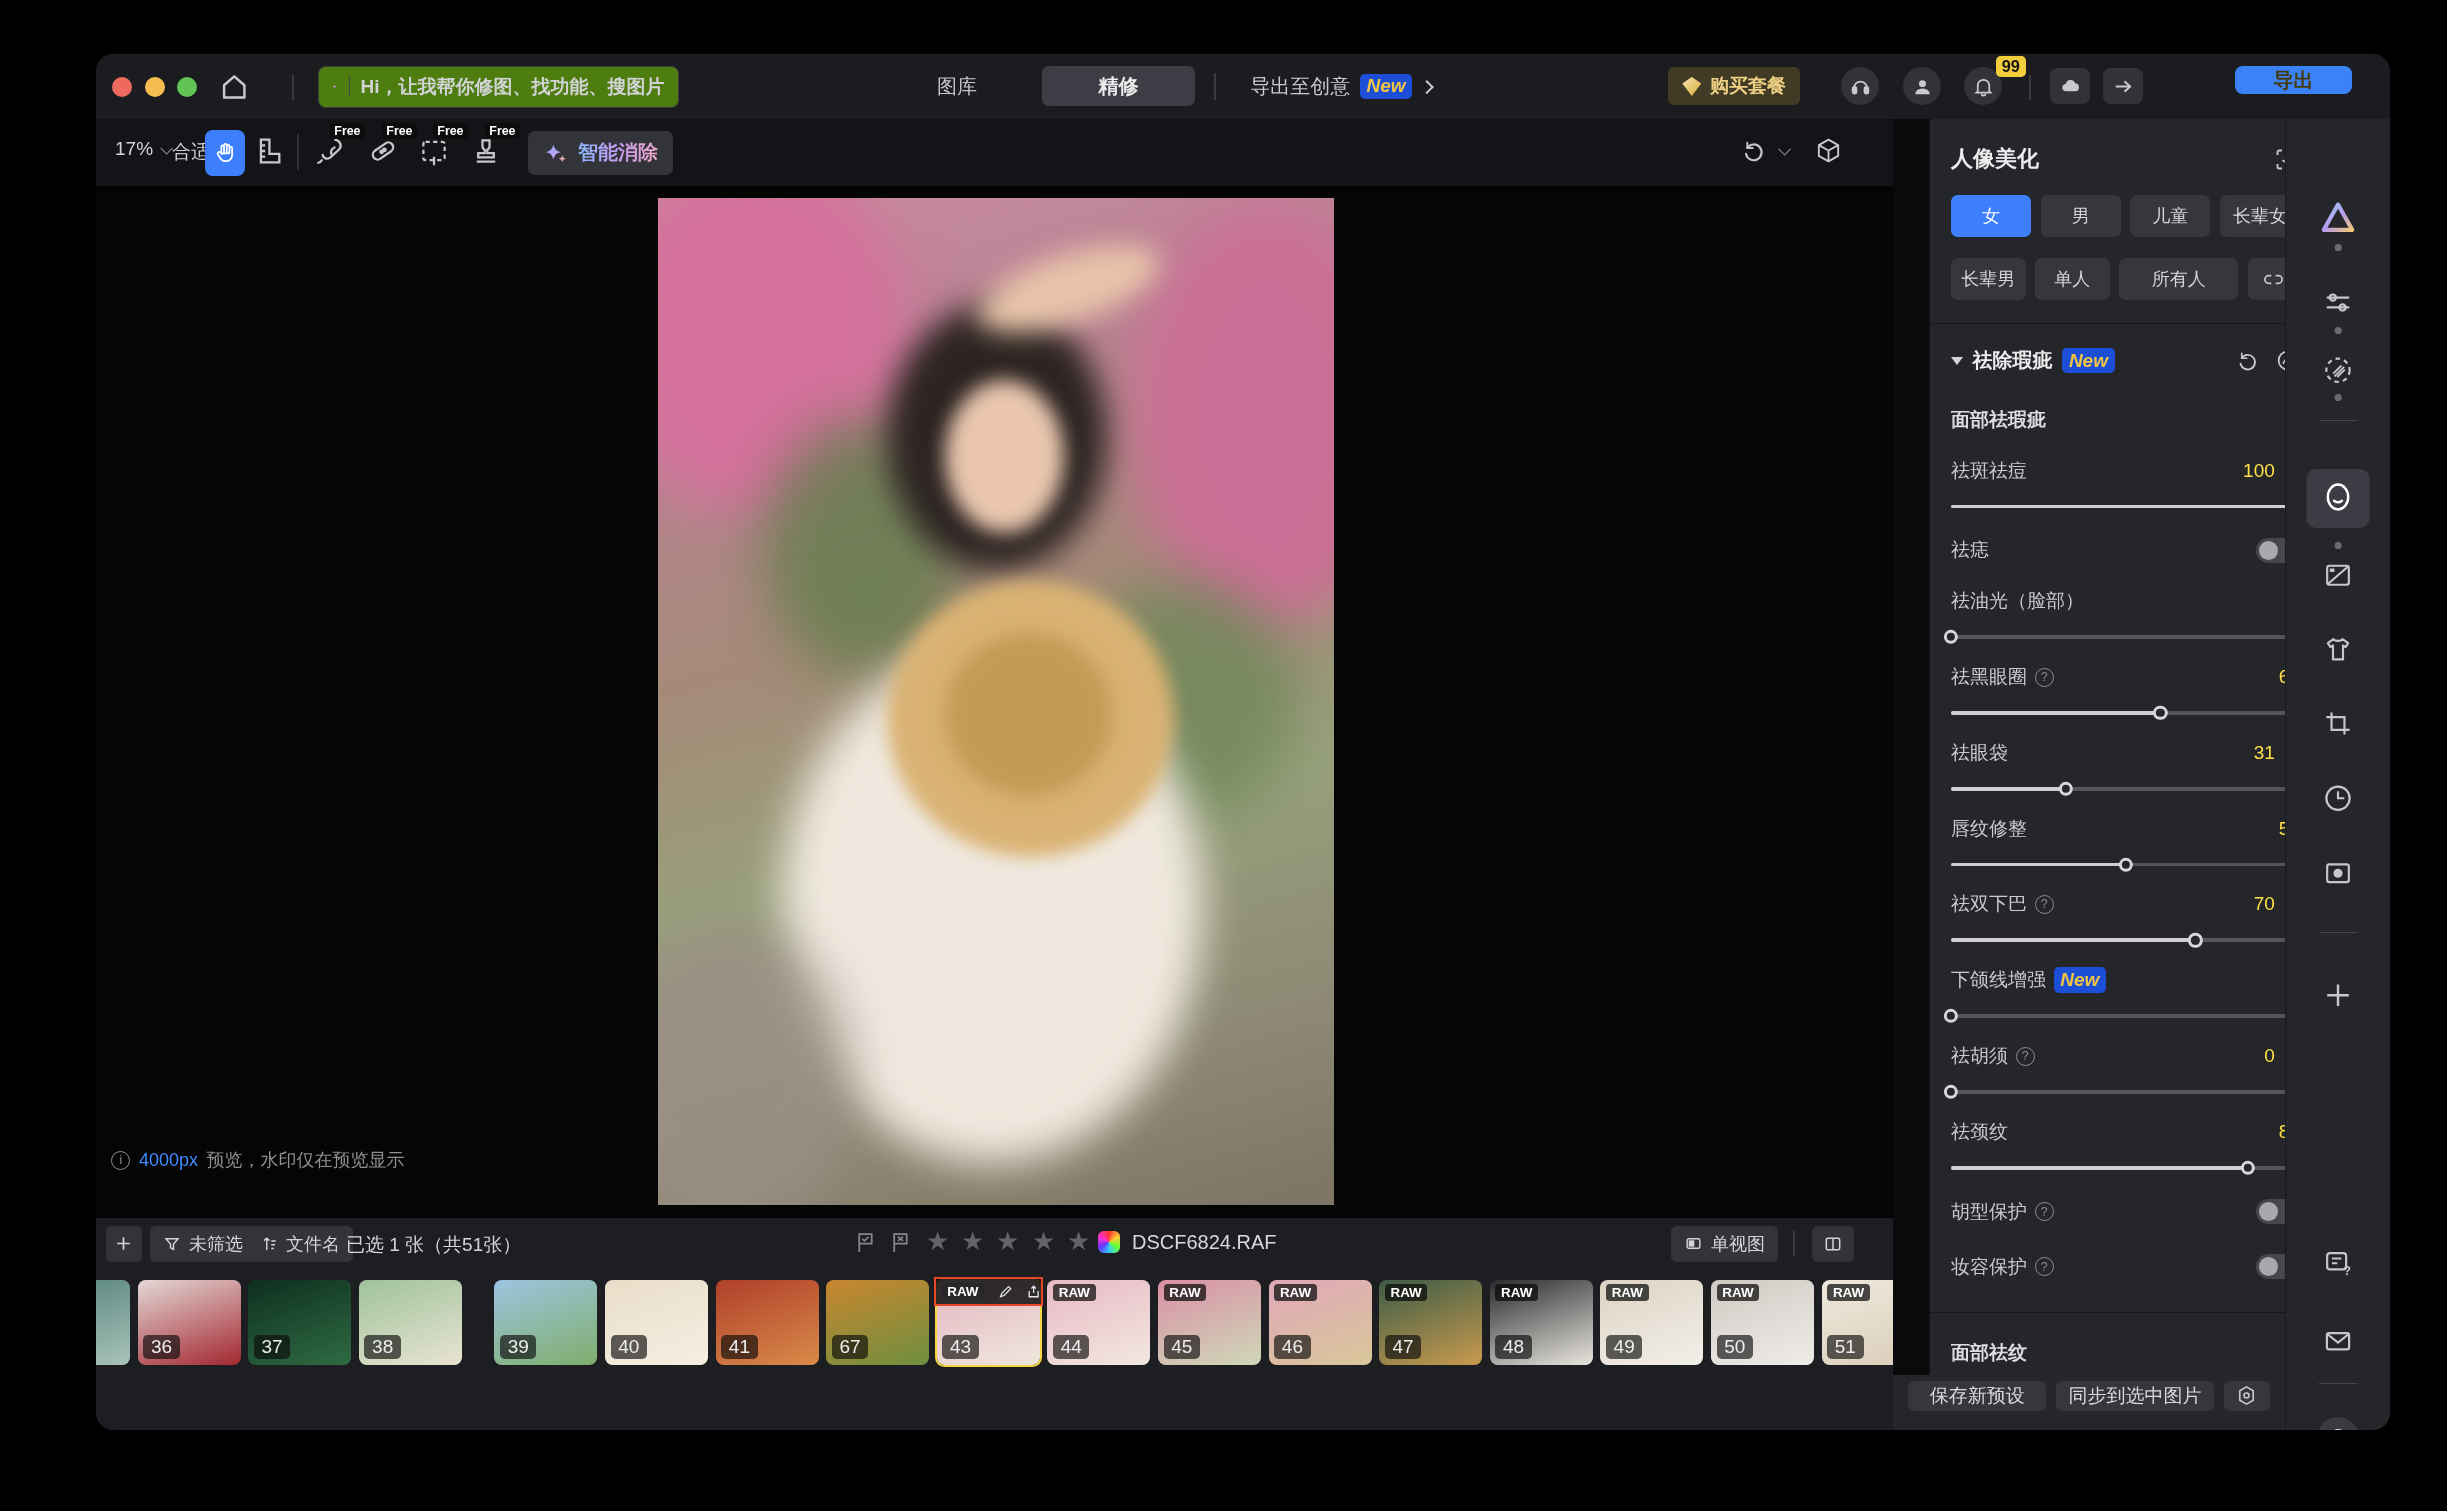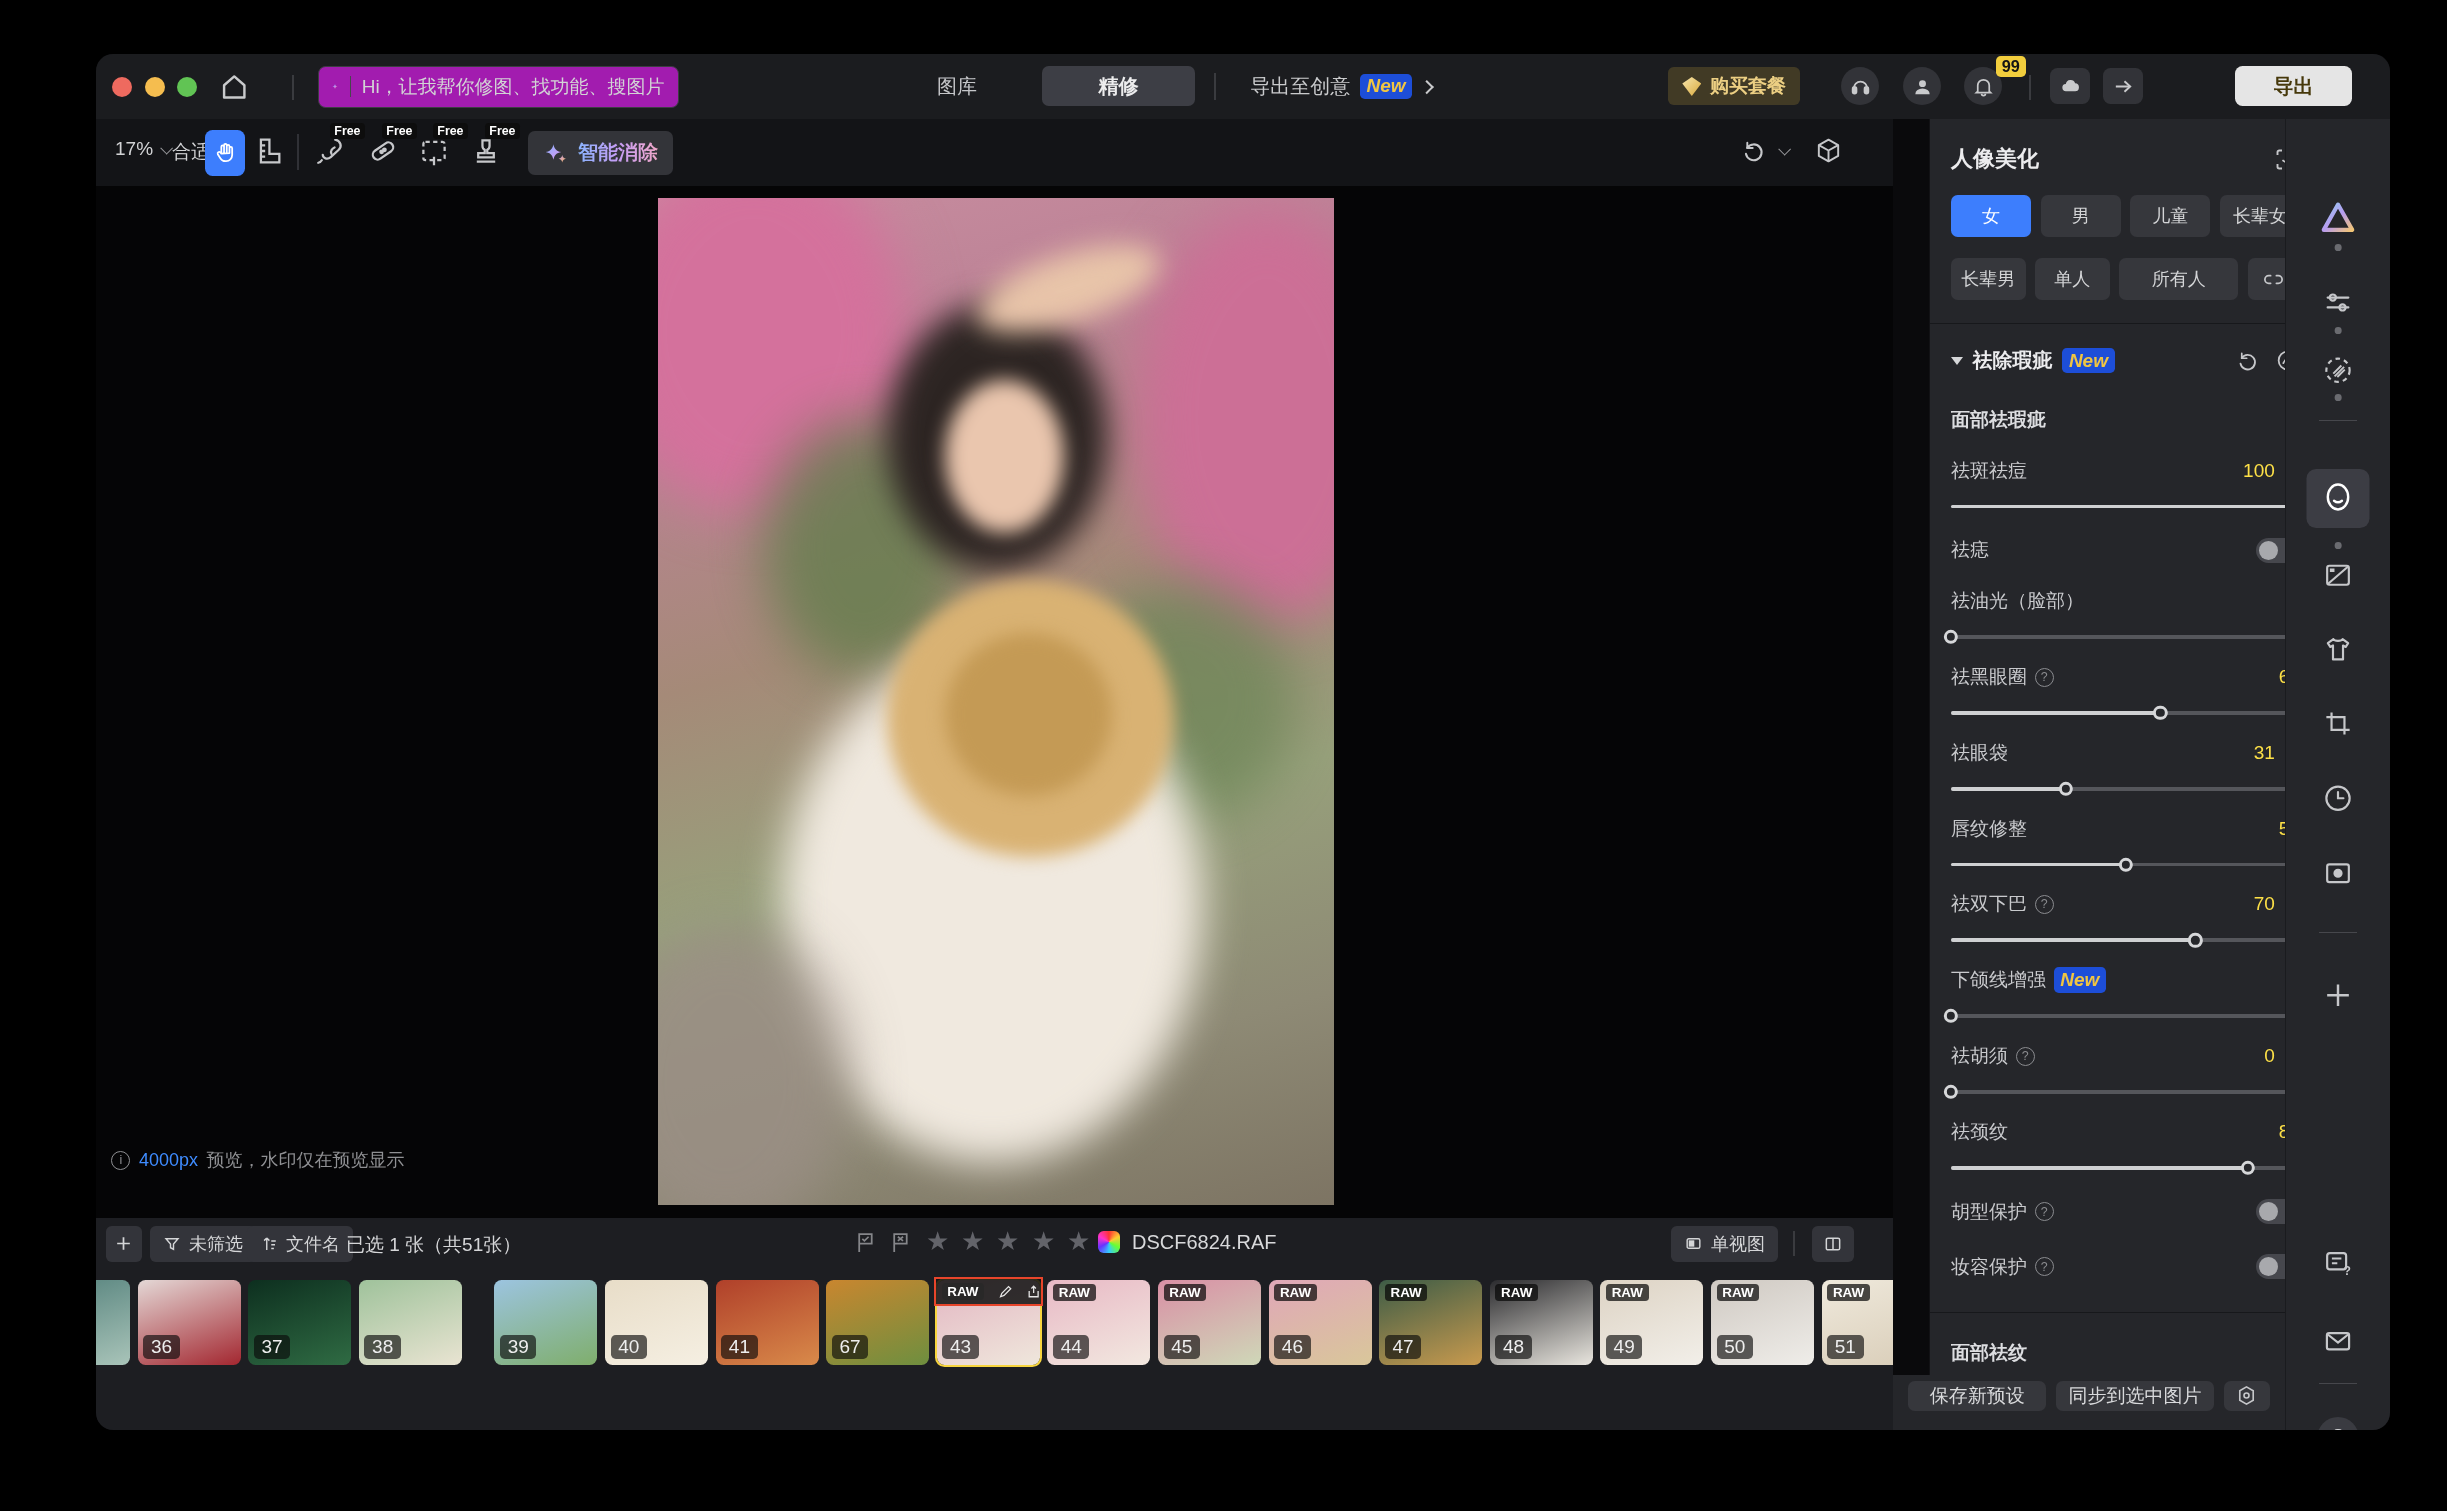--- a/index.html
+++ b/index.html
@@ -7,35 +7,35 @@
   .screen { position:absolute; inset:0; background:#000; }
   .window { position:absolute; left:96px; top:54px; width:2294px; height:1376px; background:#0a0a0c; border-radius:17px; overflow:hidden; }
 
   
   .topbar { position:absolute; left:0; top:0; width:100%; height:65px; background:#1b1c1f; }
   .lights { position:absolute; left:16.3px; top:23px; display:flex; gap:12.4px; }
   .light { width:20px; height:20px; border-radius:50%; }
   .l-red{background:#ee6a5f;} .l-yel{background:#f5bd4f;} .l-grn{background:#61c454;}
   .home-btn { position:absolute; left:122px; top:17px; width:32.5px; height:32.5px; color:#c9cacc; }
   .tb-div { position:absolute; top:21px; width:1.9px; height:25px; background:#3a3b3f; }
-  .ai-bar { position:absolute; left:222px; top:11.5px; width:361px; height:42px; background:#a21caf; border:1px solid #3c3d42; border-radius:7.6px; display:flex; align-items:center; padding:0 13.4px; gap:11.5px; }
+  .ai-bar { position:absolute; left:222px; top:11.5px; width:361px; height:42px; background:#4d7c0f; border:1px solid #3c3d42; border-radius:7.6px; display:flex; align-items:center; padding:0 13.4px; gap:11.5px;font-weight:bold; }
   .ai-bar .sep { width:1px; height:21px; background:#46474c; }
   .ai-text { color:#d2d3d5; font-size:19px; white-space:nowrap; }
   .tab-gallery { position:absolute; left:841px; top:17px; color:#c5c6c9; font-size:20px; line-height:31px; }
   .tab-edit { position:absolute; left:946px; top:12.4px; width:153px; height:40px; background:#3d3e45; border-radius:6.7px; color:#ededee; font-size:20px; font-weight:bold; display:flex; align-items:center; justify-content:center; }
   .tab-sep { position:absolute; left:1118px; top:19px; width:1.9px; height:27px; background:#3a3b3f; }
   .tab-export { position:absolute; left:1139px; top:12.4px; height:40px; display:flex; align-items:center; gap:9.6px; padding:0 15.3px; color:#c9cacc; font-size:20px; }
   .new-badge { background:#1d4ed8; color:#f0c541; font-size:19px; font-weight:bold; font-style:italic; border-radius:4.8px; padding:1.9px 6.7px; }
   .chev-r { width:9.6px; height:9.6px; border-right:2.4px solid #c9cacc; border-top:2.4px solid #c9cacc; transform:rotate(45deg); }
   .buy-btn { position:absolute; left:1572px; top:13.4px; height:38px; background:#413a25; border-radius:5.7px; display:flex; align-items:center; gap:8.6px; padding:0 14.3px; color:#eccf83; font-size:19px; font-weight:bold; }
   .diamond { width:19px; height:19px; background:linear-gradient(135deg,#f7e7ae,#d9a93c); clip-path:polygon(50% 0,100% 35%,50% 100%,0 35%); }
   .circ-btn { position:absolute; top:13.4px; width:38px; height:38px; border-radius:50%; background:#323338; display:flex; align-items:center; justify-content:center; color:#c9cacc; }
   .count-badge { position:absolute; left:1900px; top:1.9px; background:#f2ce3d; color:#141414; font-weight:bold; font-size:16.3px; border-radius:4.8px; padding:1px 5.7px; z-index:3; }
   .sq-btn { position:absolute; top:14.3px; width:40px; height:36px; border-radius:7.6px; background:#323338; display:flex; align-items:center; justify-content:center; color:#c9cacc; }
-  .export-btn { position:absolute; left:2139px; top:12.4px; width:117px; height:40px; background:#e5e5e5; border-radius:7.6px; color:#46380a; font-size:20px; font-weight:bold; display:flex; align-items:center; justify-content:center; }
+  .export-btn { position:absolute; left:2139px; top:12.4px; width:117px; height:28px; background:#3b82f6; border-radius:7.6px; color:#46380a; font-size:20px; font-weight:bold; display:flex; align-items:center; justify-content:center; }
 
   
   .toolbar { position:absolute; left:0; top:65px; width:1797px; height:67px; background:#131417; }
   .zoom-ctl { position:absolute; left:19px; top:19px; color:#d2d3d5; font-size:19px; display:flex; align-items:center; gap:7.6px; }
   .caret-d { width:8.6px; height:8.6px; border-right:1.9px solid #9a9b9e; border-bottom:1.9px solid #9a9b9e; transform:rotate(45deg) translateY(-1.9px); }
   .fit-lbl { position:absolute; left:76px; top:20px; color:#d2d3d5; font-size:19px; }
   .hand-btn { position:absolute; left:109px; top:10.5px; width:40px; height:46px; background:#3d7efd; border-radius:7.6px; display:flex; align-items:center; justify-content:center; color:#fff; }
   .tool { position:absolute; top:15.3px; width:36px; height:36px; color:#c6c7ca; }
   .free-tag { position:absolute; top:-11.5px; right:-15.3px; background:#0d0d0d; color:#fff; font-size:12.4px; font-weight:bold; border-radius:3.8px; padding:1px 4.8px; }
   .tbar-div { position:absolute; top:15.3px; width:1.9px; height:36px; background:#303136; }

